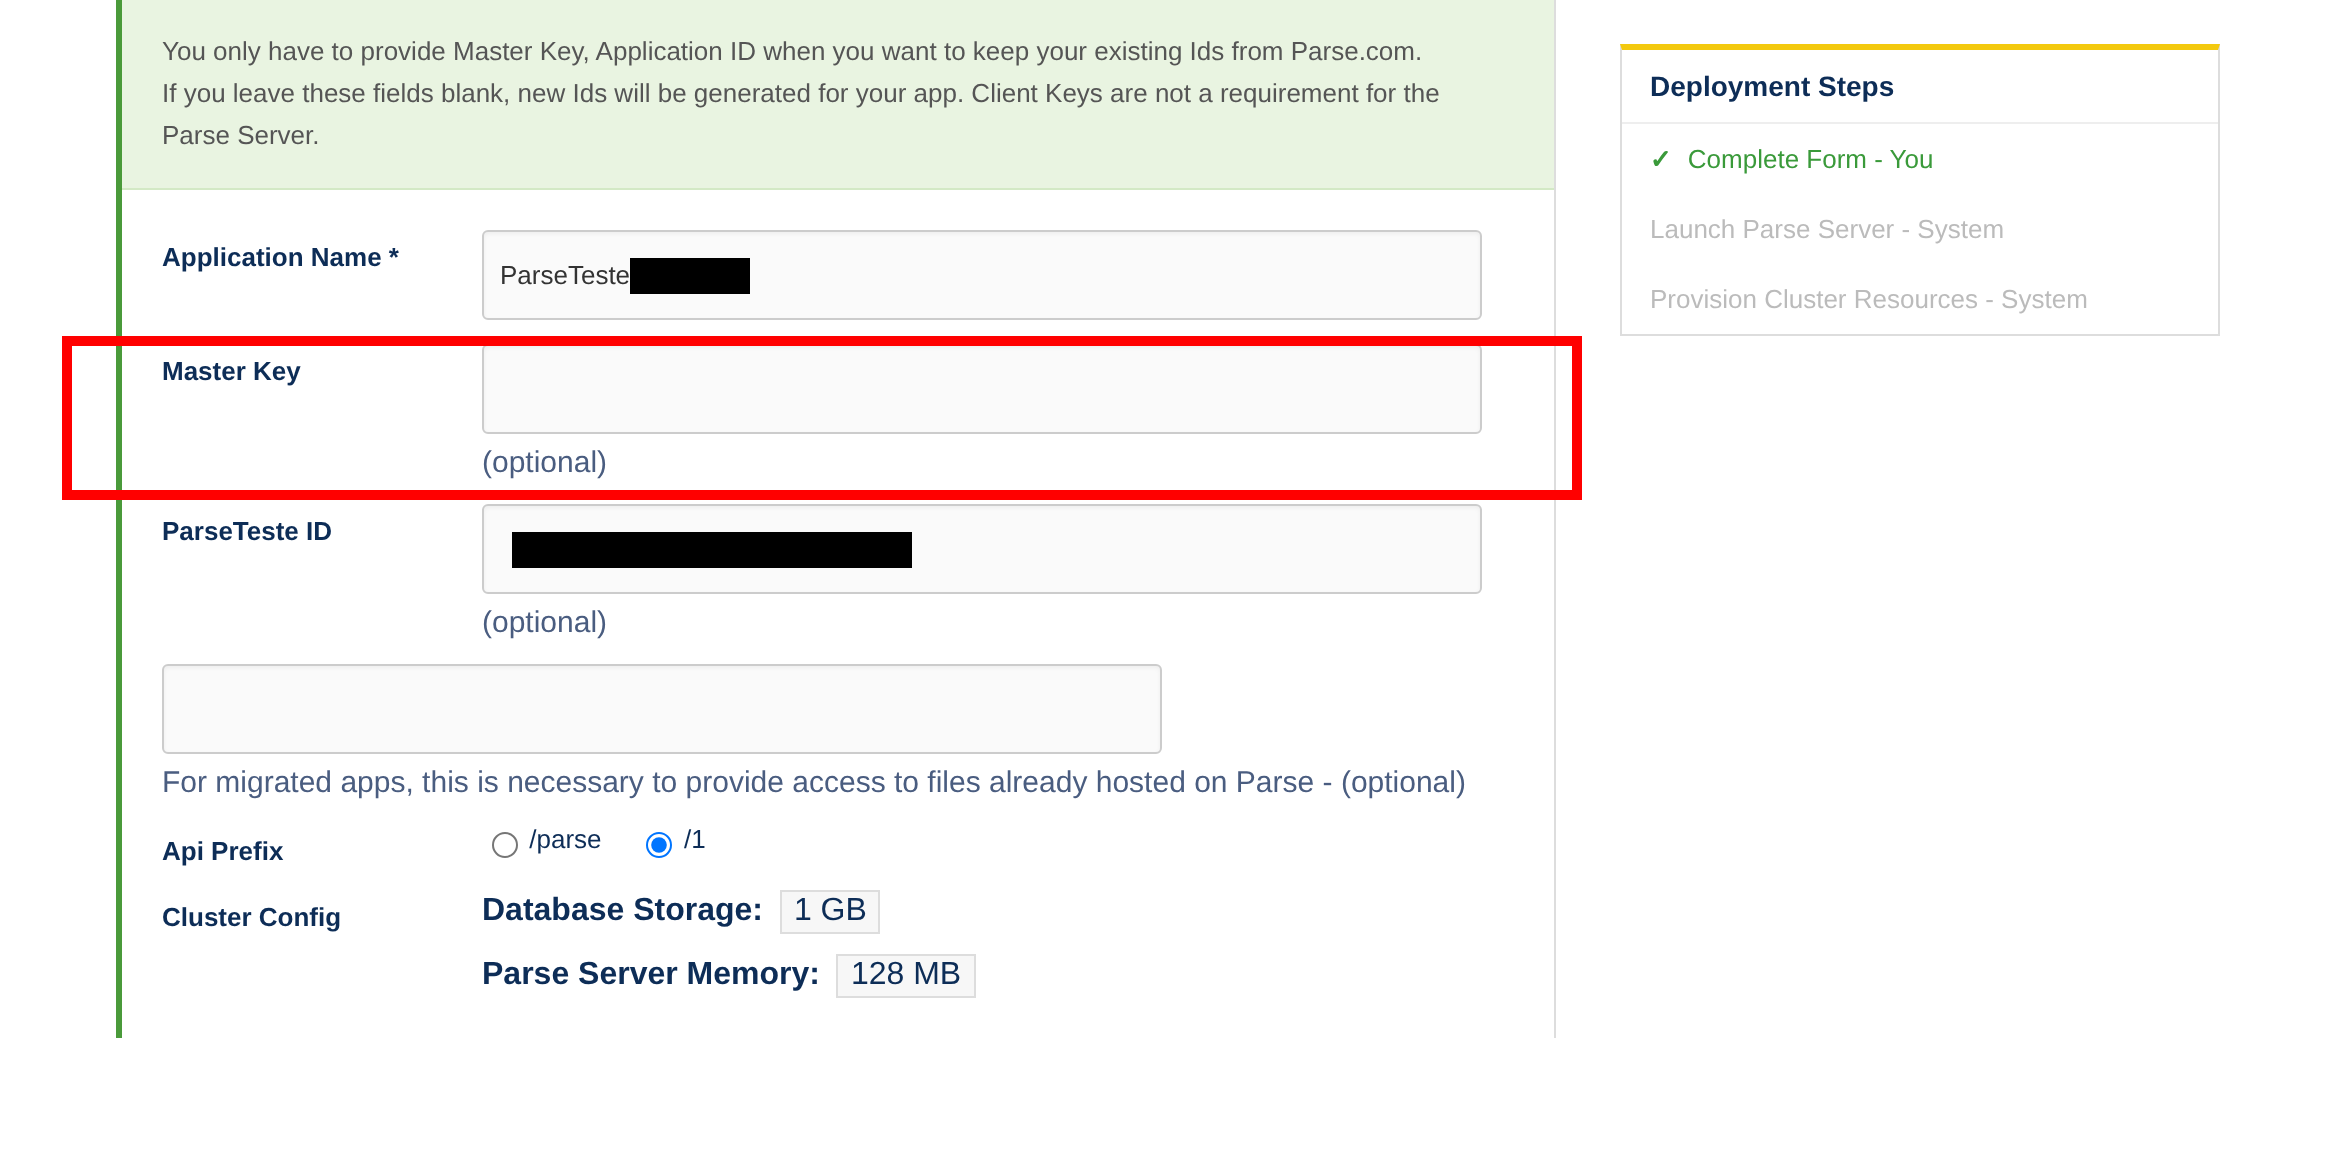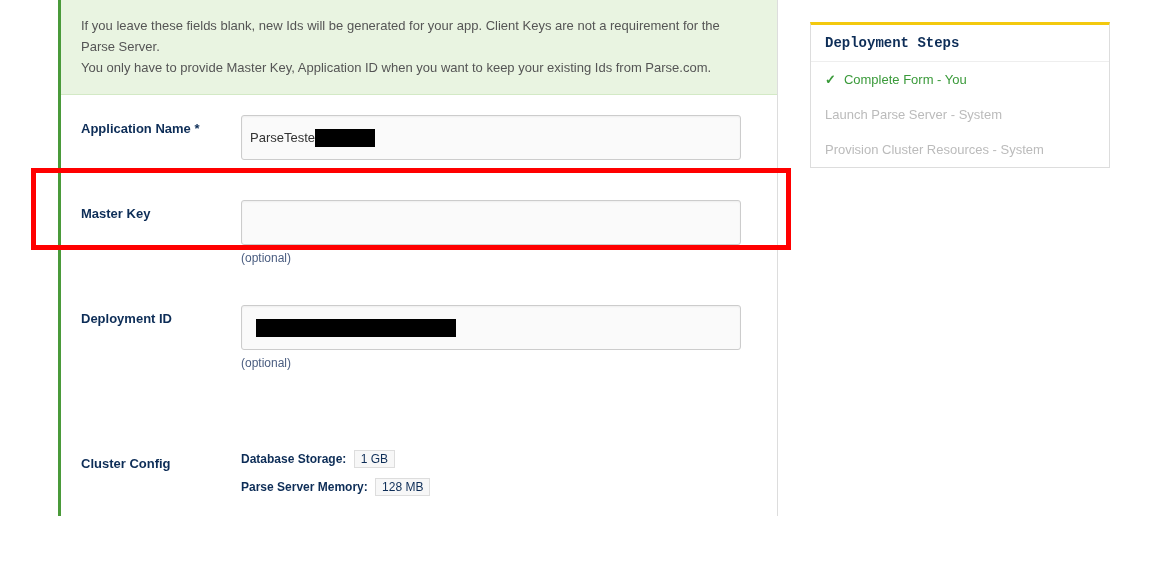--- a/index.html
+++ b/index.html
@@ -31,21 +31,21 @@
     border-bottom: 1px solid #d3e9c5;
     padding: 16px 20px;
     color: #555;
     line-height: 1.6;
   }
   .form-area {
     padding: 20px 20px 10px 20px;
   }
   .row {
     display: flex;
-    margin-bottom: 40px;
+    margin-bottom: 12px;
   }
   .row .lbl {
     width: 160px;
     font-weight: bold;
     color: #0d2d57;
     font-size: 13px;
     padding-top: 6px;
   }
   .row .ctrl {
     flex: 1;
@@ -60,38 +60,38 @@
     box-shadow: inset 0 1px 2px rgba(0,0,0,0.05);
     padding: 4px 8px;
     font-size: 13px;
     color: #333;
     display: flex;
     align-items: center;
     position: relative;
   }
   .hint {
     color: #4a5d80;
-    font-size: 12px;
+    font-size: 15px;
     margin-top: 6px;
   }
   .blackout {
     display: inline-block;
     background: #000;
     height: 18px;
     vertical-align: middle;
   }
   .radio-line label {
     color: #0d2d57;
     font-size: 13px;
     margin-right: 14px;
   }
   .radio-line input[type=radio]{ margin-right:2px; vertical-align: middle;}
   .cfg-line {
     color: #0d2d57;
-    font-size: 12px;
+    font-size: 16px;
     font-weight: bold;
     margin-bottom: 10px;
   }
   .cfg-val {
     font-weight: normal;
     display: inline-block;
     border: 1px solid #ddd;
     background: #f7f7f7;
     padding: 1px 6px;
     margin-left: 4px;
@@ -116,42 +116,41 @@
     border: 1px solid #ddd;
     border-top: 3px solid #f3c90e;
     background: #fff;
   }
   .card-hd {
     padding: 10px 14px;
     font-weight: bold;
     color: #0d2d57;
     border-bottom: 1px solid #eee;
     font-size: 14px;
-    font-family: Liberation Mono, monospace;
   }
   .step {
     padding: 10px 14px;
     font-size: 13px;
     color: #bbb;
     display: flex;
     align-items: center;
     gap: 8px;
   }
   .step.active { color: #3a9a3a; }
   .check { color: #3a9a3a; font-weight: bold; }
 </style>
 </head>
 <body>
 
 <div class="wrapper">
   <div class="main">
 
     <div class="notice">
+      <div>You only have to provide Master Key, Application ID when you want to keep your existing Ids from Parse.com.</div>
       <div>If you leave these fields blank, new Ids will be generated for your app. Client Keys are not a requirement for the Parse Server.</div>
-      <div>You only have to provide Master Key, Application ID when you want to keep your existing Ids from Parse.com.</div>
     </div>
 
     <div class="form-area">
 
       <div class="row">
         <div class="lbl">Application Name *</div>
         <div class="ctrl">
           <div class="text-input">
             <span>ParseTeste</span>
               <span class="blackout" style="width:60px;"></span>
@@ -163,32 +162,51 @@
         <div class="lbl">Master Key</div>
         <div class="ctrl">
           <div class="text-input">
             <span></span>
           </div>
           <div class="hint">(optional)</div>
         </div>
       </div>
 
       <div class="row">
-        <div class="lbl">Deployment ID</div>
+        <div class="lbl">ParseTeste ID</div>
         <div class="ctrl">
           <div class="text-input" style="padding-left:14px;">
             <span class="blackout" style="width:200px;"></span>
           </div>
           <div class="hint">(optional)</div>
         </div>
       </div>
 
       <div class="row">
-      </div>
-
+        <div class="ctrl">
+          <div class="text-input">
+            <span></span>
+          </div>
+          <div class="hint">For migrated apps, this is necessary to provide access to files already hosted on Parse - (optional)</div>
+        </div>
+      </div>
+
+      <div class="row">
+        <div class="lbl">Api Prefix</div>
+        <div class="ctrl radio-line">
+          <label>
+            <input type="radio" name="apiprefix" style="">
+            <span>/parse</span>
+          </label>
+          <label>
+            <input type="radio" name="apiprefix" checked="" style="">
+            <span>/1</span>
+          </label>
+        </div>
+      </div>
 
       <div class="row" style="margin-bottom:0;">
         <div class="lbl">Cluster Config</div>
         <div class="ctrl">
           <div class="cfg-line">
             <span>Database Storage:</span>
             <span class="cfg-val">1 GB</span>
           </div>
           <div class="cfg-line">
             <span>Parse Server Memory:</span>

